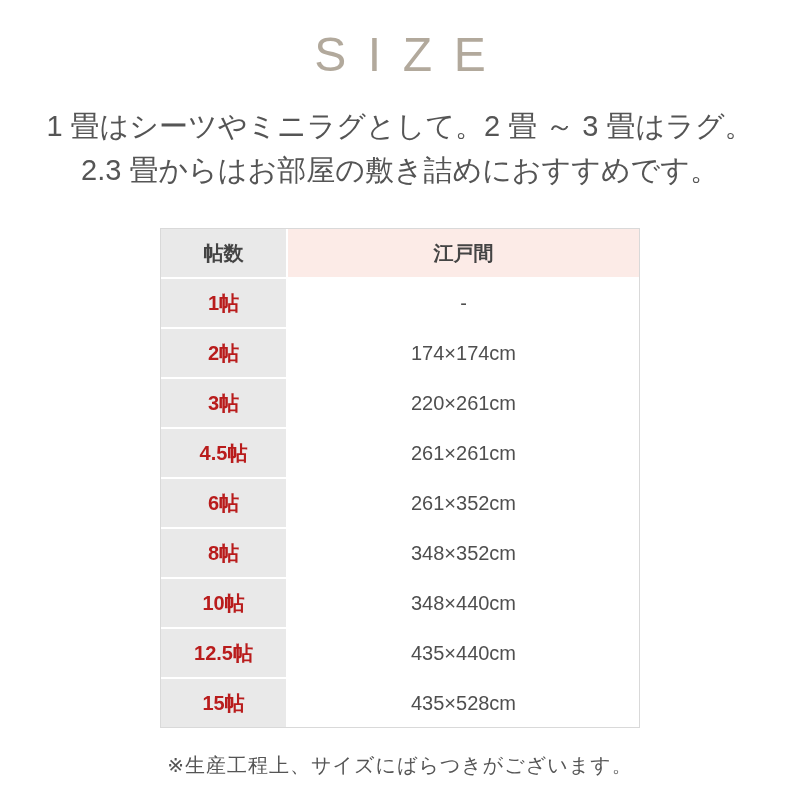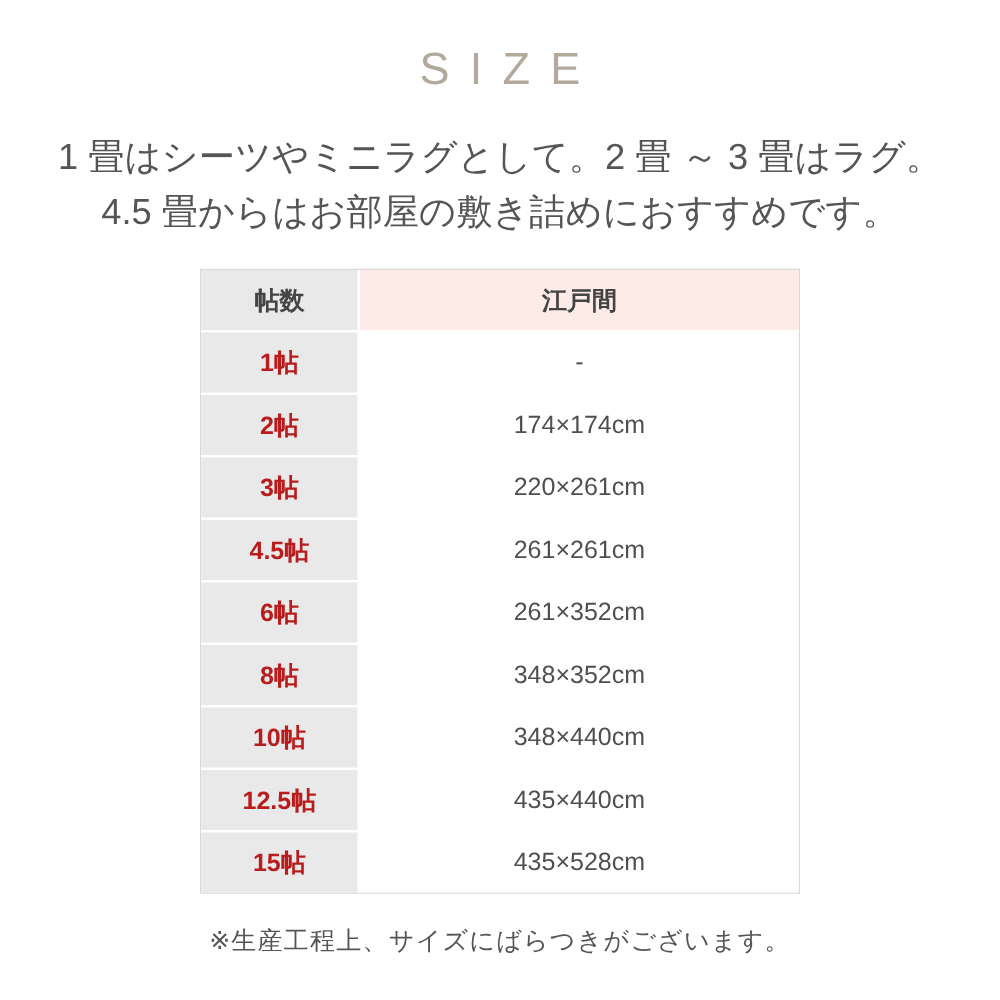--- a/index.html
+++ b/index.html
@@ -16,38 +16,38 @@
   }
   .page {
     width: 800px;
     height: 800px;
     box-sizing: border-box;
   }
   .title {
     margin: 0;
     padding-top: 32px;
     text-align: center;
-    font-size: 36px;
+    font-size: 48px;
     line-height: 46px;
     font-weight: 400;
     letter-spacing: 0.45em;
     text-indent: 0.45em;
     color: #b2a99c;
   }
   .desc {
     margin: 0;
     margin-top: 26px;
     text-align: center;
     font-size: 29px;
     line-height: 44px;
     color: #555555;
   }
   .table-wrap {
     width: 478px;
-    margin: 23px auto 0 auto;
+    margin: 36px auto 0 auto;
     border: 1px solid #d9d9d9;
   }
   table.size-table {
     width: 100%;
     border-collapse: collapse;
     table-layout: fixed;
   }
   .size-table th, .size-table td {
     text-align: center;
     vertical-align: middle;
@@ -92,21 +92,21 @@
 </style>
 </head>
 <body>
 
 <div class="page">
 
   <h1 class="title">SIZE</h1>
 
   <p class="desc">
     <span>1 畳はシーツやミニラグとして。2 畳 ～ 3 畳はラグ。</span><br>
-    <span>4.5 畳からはお部屋の敷き詰めにおすすめです。</span>
+    <span>2.3 畳からはお部屋の敷き詰めにおすすめです。</span>
   </p>
 
   <div class="table-wrap">
     <table class="size-table">
       <colgroup>
         <col class="c-size">
         <col class="c-dim">
       </colgroup>
       <thead>
         <tr>

